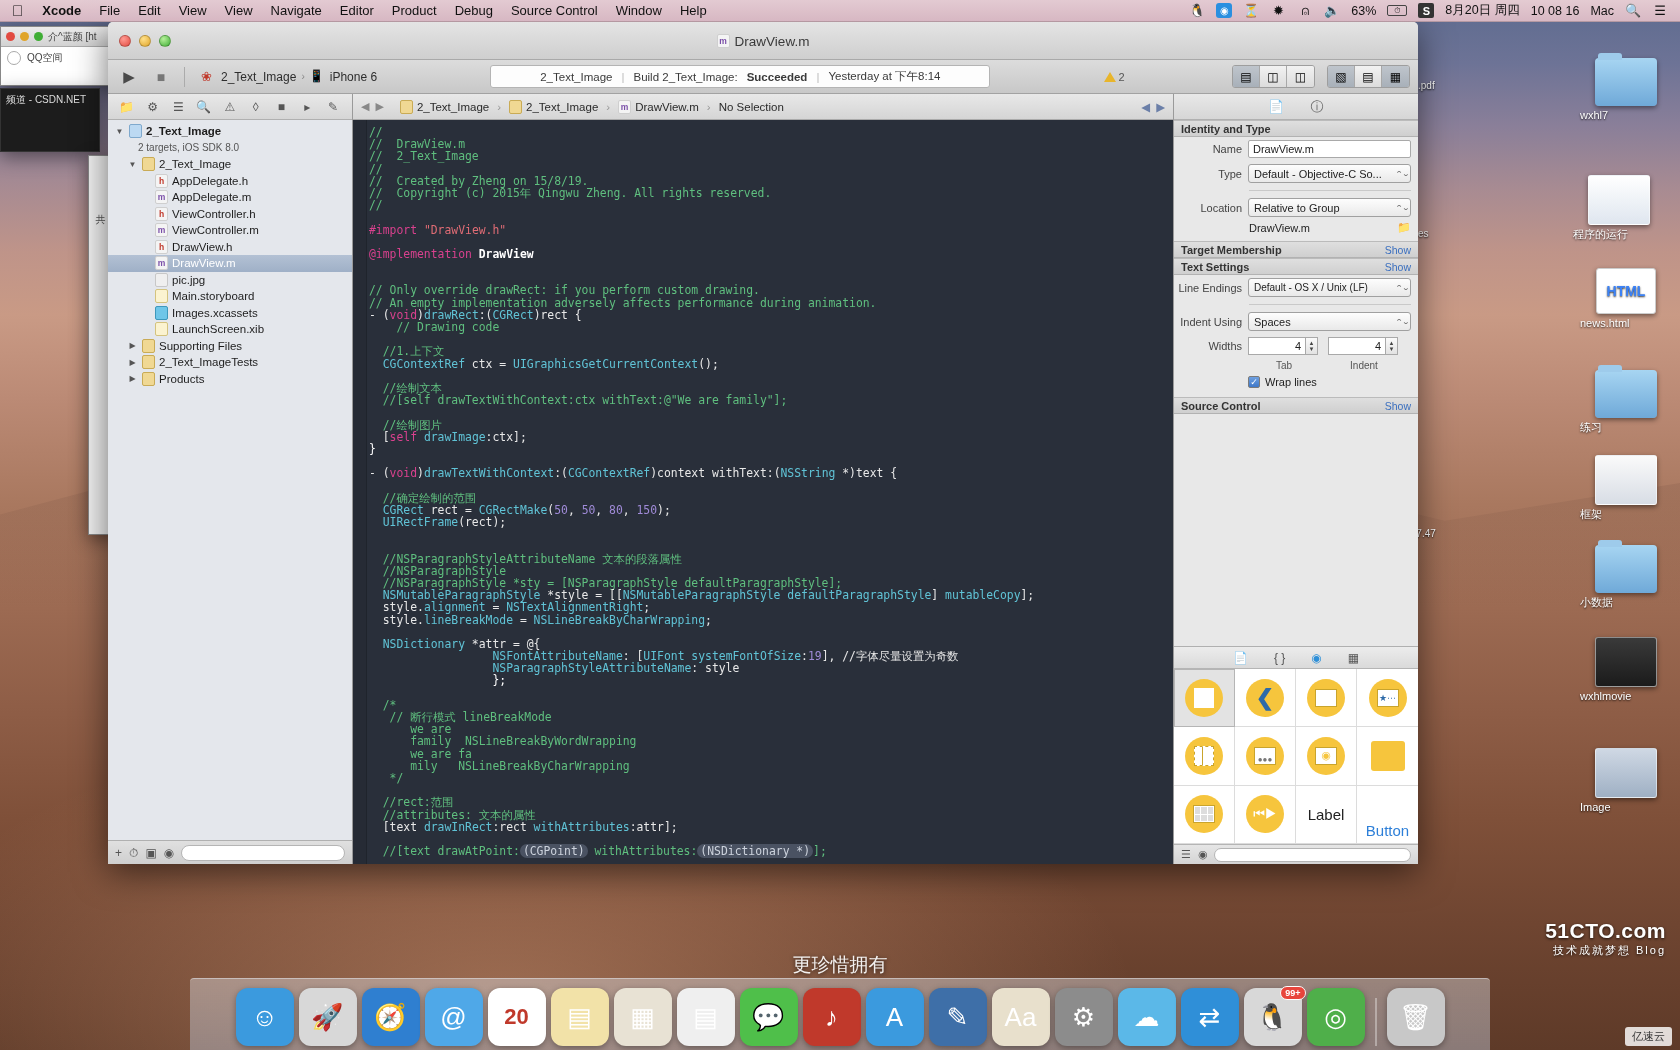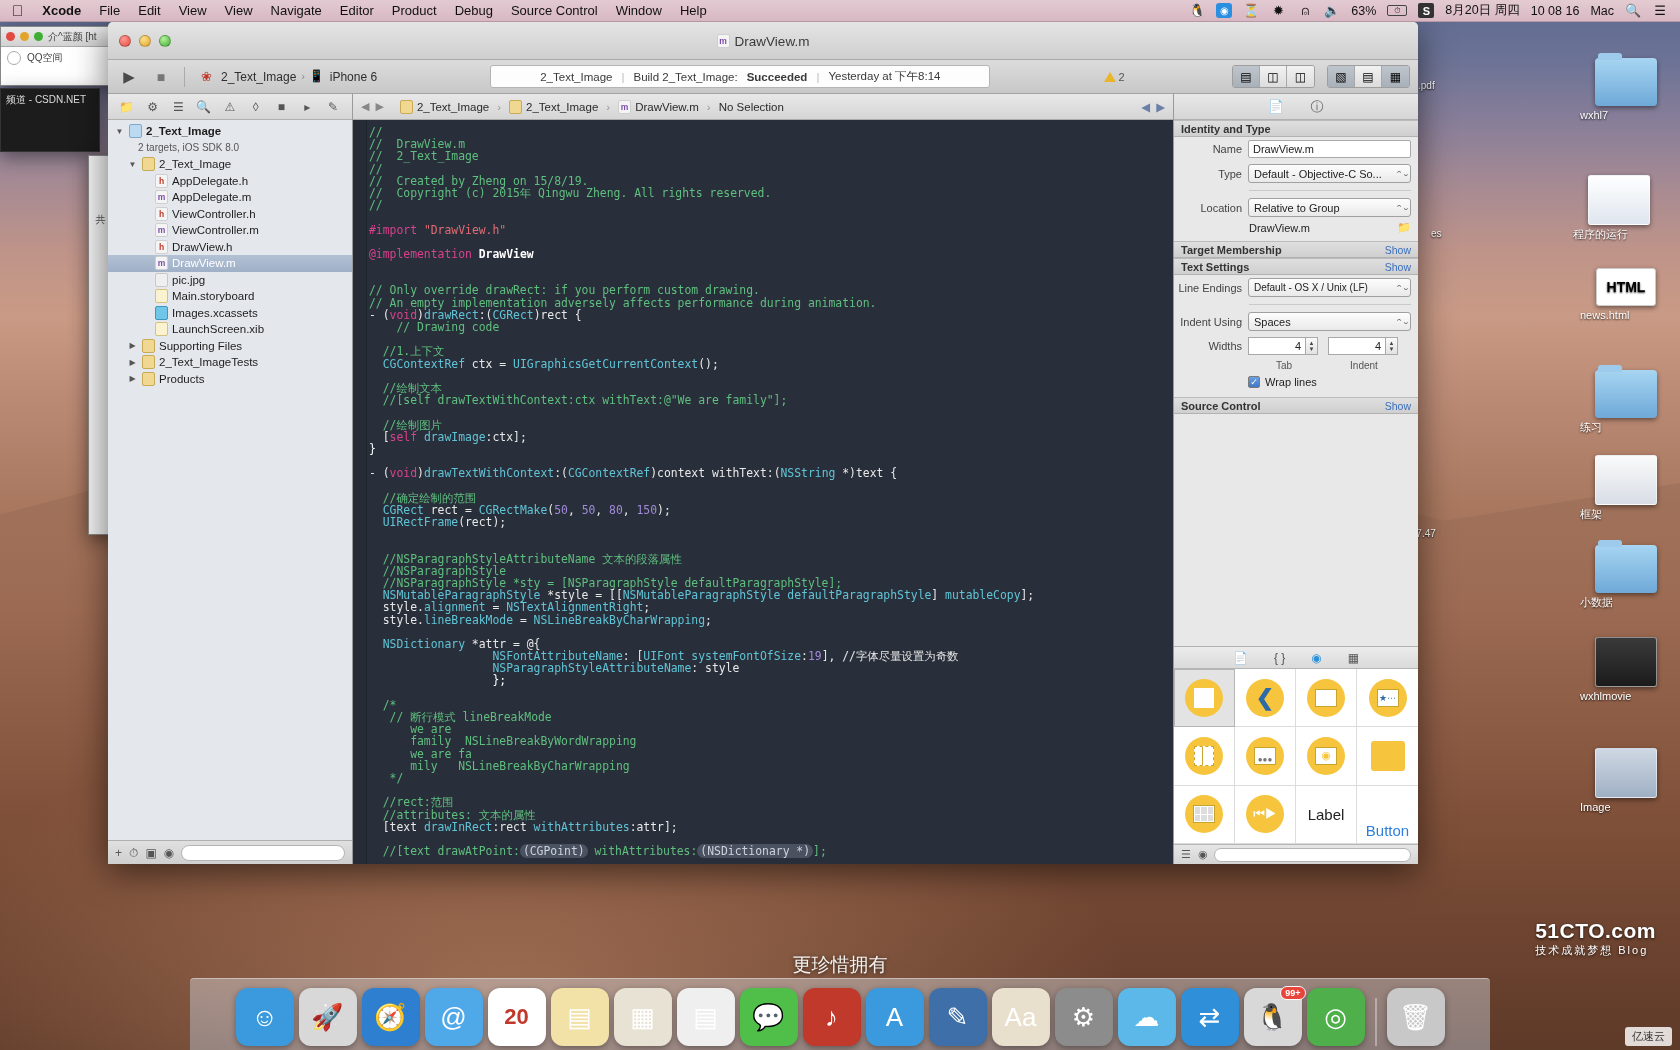--- a/index.html
+++ b/index.html
@@ -45,22 +45,22 @@
     width:62px; height:48px; margin:0 auto 3px;
     background: linear-gradient(to bottom,#a7d5f2,#6fa9d8);
     border-radius:4px; box-shadow:0 2px 5px rgba(0,0,0,0.45);
     position:relative;
   }
   .folder-thumb:before {
     content:""; position:absolute; top:-5px; left:3px; width:24px; height:7px;
     background:#9ecbeb; border-radius:3px 3px 0 0;
   }
   .html-thumb {
-    width:60px;height:38px;margin:0 auto 3px;background:#fff;border-radius:3px;
-    box-shadow:0 2px 5px rgba(0,0,0,0.45); color:#000000; font-weight:bold;
+    width:60px;height:46px;margin:0 auto 3px;background:#fff;border-radius:3px;
+    box-shadow:0 2px 5px rgba(0,0,0,0.45); color:#3b82f6; font-weight:bold;
     font-size:14px; display:flex;align-items:center;justify-content:center;
     border:1px solid #ccc;
   }
 
   
   #menubar {
     position:absolute; top:0; left:0; right:0; height:22px;
     background: linear-gradient(to bottom, rgba(238,210,215,0.93), rgba(225,190,200,0.93));
     border-bottom:1px solid rgba(150,120,130,0.6);
     display:flex; align-items:center; padding:0 8px; z-index:100;
@@ -277,21 +277,21 @@
     border-top:1px solid rgba(255,255,255,0.45); border-radius:4px 4px 0 0;}
   .dock-item { width:58px;height:58px; border-radius:12px; position:relative;
     display:flex;align-items:center;justify-content:center; font-size:26px; color:#fff;
     box-shadow:0 2px 6px rgba(0,0,0,0.35); z-index:2;}
   .dock-badge { position:absolute; top:-2px; right:-4px; background:#e8453c;
     color:#fff; font-size:9px; border-radius:9px; padding:1px 4px; font-weight:bold;
     border:1px solid #fff;}
   .dock-sep { width:2px; height:48px; background:rgba(255,255,255,0.35); margin:0 5px; z-index:2;}
 
   
-  .wm { position:absolute; right:24px; bottom:92px; text-align:left; z-index:95;
+  .wm { position:absolute; right:14px; bottom:92px; text-align:right; z-index:95;
     color:#fff; text-shadow:0 1px 3px rgba(0,0,0,0.8);}
   .wm .big { font-size:21px; font-weight:bold; letter-spacing:0.5px;}
   .wm .small { font-size:11px; letter-spacing:2px;}
   .wm2 { position:absolute; right:8px; bottom:4px; z-index:96; background:rgba(255,255,255,0.82);
     border-radius:3px; padding:2px 7px; font-size:11px; color:#333;}
   .center-wm { position:absolute; left:50%; transform:translateX(-50%); bottom:72px;
     font-size:19px; color:rgba(255,255,255,0.92); z-index:95;
     text-shadow:0 1px 4px rgba(0,0,0,0.7);}
 </style>
 </head>
@@ -326,21 +326,21 @@
 <div class="desk-icon" style="right:8px; top:637px;">
   <div class="thumb" style="background:linear-gradient(#3a3a3a,#1b1b1b);"></div>
   <span>wxhlmovie</span>
 </div>
 <div class="desk-icon" style="right:8px; top:748px;">
   <div class="thumb" style="background:linear-gradient(#cfd8e4,#9fb0c4);"></div>
   <span>Image</span>
 </div>
 
 <div style="position:absolute;left:1418px;top:80px;font-size:10px;color:#fff;text-shadow:0 1px 2px #000;">.pdf</div>
-<div style="position:absolute;left:1418px;top:228px;font-size:10px;color:#fff;text-shadow:0 1px 2px #000;padding-left:13px;">es</div>
+<div style="position:absolute;left:1418px;top:228px;font-size:10px;color:#fff;text-shadow:0 1px 2px #000;">es</div>
 <div style="position:absolute;left:1408px;top:528px;font-size:10px;color:#fff;text-shadow:0 1px 2px #000;">.07.47</div>
 
 <div class="bgwin" style="left:0px; top:26px; width:200px; height:60px;">
   <div class="bar">
     <div class="bgdot" style="background:#e24b41"></div>
     <div class="bgdot" style="background:#e0a52a"></div>
     <div class="bgdot" style="background:#3fae35"></div>
     <span>介^蓝颜 [ht</span>
   </div>
   <div style="padding:4px 6px;font-size:10px;color:#444;display:flex;align-items:center;gap:6px;">

